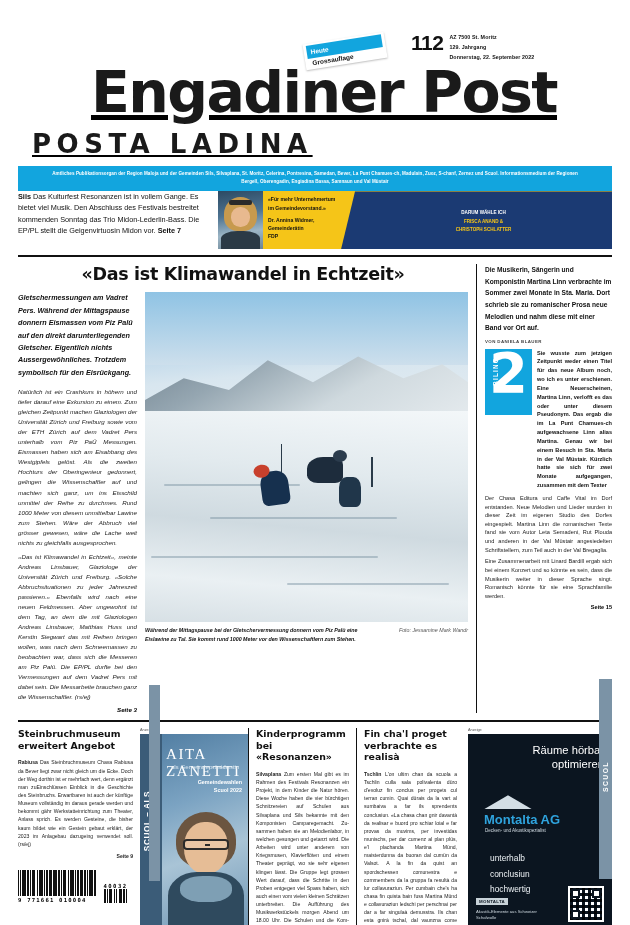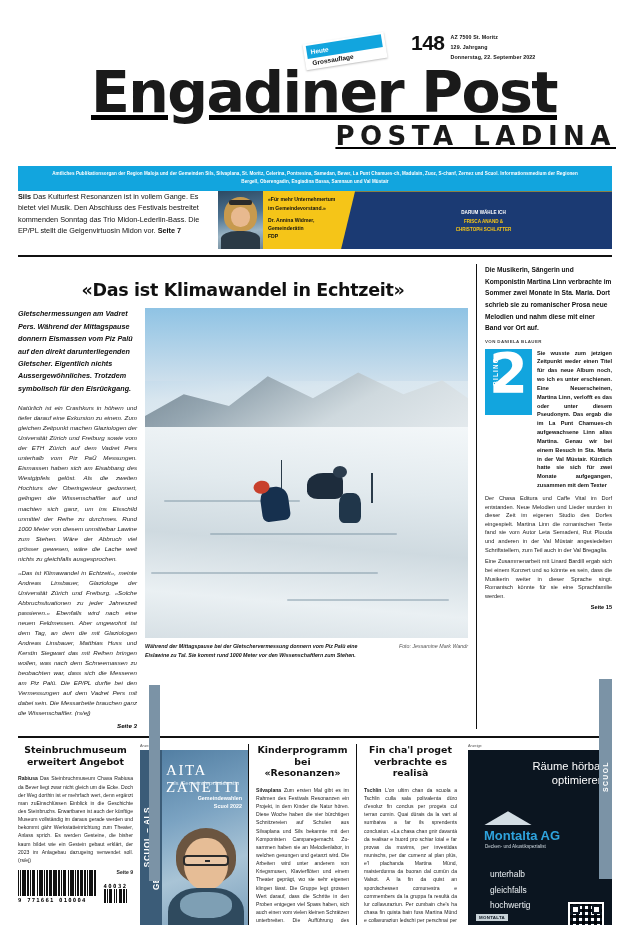--- a/index.html
+++ b/index.html
@@ -35,21 +35,21 @@
 
   .logo-wrap { position: absolute; left: 14px; top: 66px; width: 584px; text-decoration: underline; }
   .logo-main {
     font-family: "DejaVu Sans", sans-serif;
     font-size: 57px; font-weight: bold; letter-spacing: -1.6px;
     color: #1a1a1a; line-height: .92; text-align: center;
   }
   .logo-sub {
     font-family: "DejaVu Sans", sans-serif;
     font-size: 26px; font-weight: bold; letter-spacing: 5.5px;
-    color: #1a1a1a; text-align: right; margin-top: 3px;
+    color: #1a1a1a; text-align: left; margin-top: 11px;
   }
 
   
   .bluebar {
     background: #12a5de; color: #fff; text-align: center;
     font-size: 4.6px; line-height: 1.95; font-weight: bold;
     padding: 3.5px 30px 4px 30px; letter-spacing: .05px;
   }
 
   
@@ -112,21 +112,21 @@
   .rule-thick { border-top: 2.2px solid #111; margin-top: 6px; }
 
   
   .main { display: flex; margin-top: 7px; }
   .col-left { flex: 0 0 458px; padding-right: 8px; }
   .col-right { flex: 1 1 auto; border-left: 1px solid #111; padding-left: 8px; }
 
   .headline {
     font-family: "DejaVu Sans", sans-serif;
     font-size: 17.5px; font-weight: bold; text-align: center;
-    color: #111; letter-spacing: -.3px; margin-bottom: 8px; margin-top: 16px;
+    color: #111; letter-spacing: -.3px; margin-bottom: 8px;
   }
   .story-row { display: flex; font-style: italic; }
   .lead-col { flex: 0 0 127px; padding-right: 8px; }
   .lead-bold {
     font-size: 7.2px; line-height: 1.72; font-weight: bold; color: #111;
     margin-bottom: 8px;
   }
   .body-text { font-size: 6.2px; line-height: 1.62; color: #222; text-align: justify; }
   .body-text p { margin-bottom: 4px; }
   .byline { font-size: 6.2px; font-weight: bold; text-align: right; margin-top: 3px; }
@@ -194,21 +194,21 @@
   .r-body { font-size: 5.6px; line-height: 1.55; text-align: justify; color: #222; margin-top: 4px; }
   .r-body p { margin-bottom: 3px; }
   .r-byline { font-size: 5.6px; font-weight: bold; text-align: right; margin-top: 3px; }
 
   
   .rule-bottom { border-top: 2.2px solid #111; margin-top: 7px; }
   .bottom { display: flex; margin-top: 6px; height: 210px; }
   .bcol { font-size: 5.1px; line-height: 1.6; color: #222; }
   .bcol h3 {
     font-family: "DejaVu Sans", sans-serif;
-    font-size: 9.4px; font-weight: bold; text-align: center; line-height: 1.22;
+    font-size: 9.4px; font-weight: bold; line-height: 1.22;
     color: #111; margin-bottom: 7px;
   }
   .bcol .btext { text-align: justify; }
   .bcol .btext b { font-weight: bold; }
   .bcol .bfoot { font-size: 5.1px; font-weight: bold; text-align: right; margin-top: 4px; }
   .b1 { flex: 0 0 122px; padding-right: 7px; }
   .b-ad { flex: 0 0 108px; position: relative; }
   .b2 { flex: 0 0 108px; padding: 0 7px; border-left: 1px solid #111; }
   .b3 { flex: 0 0 108px; padding: 0 7px; border-left: 1px solid #111; }
   .b-ad2 { flex: 1 1 auto; padding-left: 4px; }
@@ -323,21 +323,21 @@
 <div class="page">
 
   <div class="masthead">
 
     <div class="sticker">
       <div class="sticker-top">Heute</div>
       <div class="sticker-bot">Grossauflage</div>
     </div>
 
     <div class="issue-block">
-      <div class="issue-num">148</div>
+      <div class="issue-num">112</div>
       <div class="issue-meta">
         <div>AZ 7500 St. Moritz</div>
         <div>129. Jahrgang</div>
         <div>Donnerstag, 22. September 2022</div>
       </div>
     </div>
 
     <div class="logo-wrap">
       <div class="logo-main">Engadiner Post</div>
       <div class="logo-sub">POSTA LADINA</div>
@@ -493,21 +493,21 @@
           <div>Räume hörbar</div>
           <div>optimieren</div>
         </div>
         <div class="m-logo-row">
           <div class="m-tri"></div>
           <div class="m-brand">Montalta AG</div>
           <div class="m-sub">Decken- und Akustikspezialist</div>
         </div>
         <div class="m-list">
           <div>unterhalb</div>
-          <div>gleichfalls</div>
+          <div>conclusiun</div>
           <div>hochwertig</div>
         </div>
         <div class="m-foot">
           <span class="m-wordmark">MONTALTA</span>
           <div class="m-ftext">
             <span>Akustik-Elemente</span>
             <span>aus Schweizer Schafwolle</span>
           </div>
         </div>
         <div class="qr">

